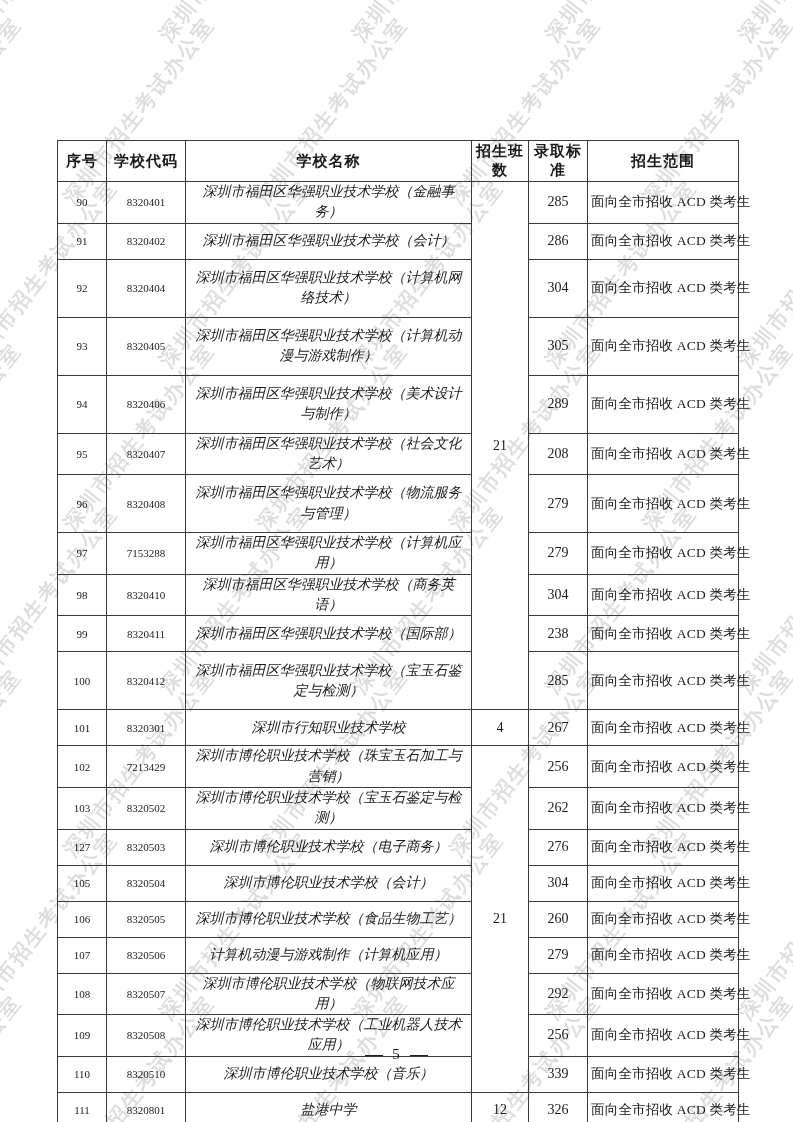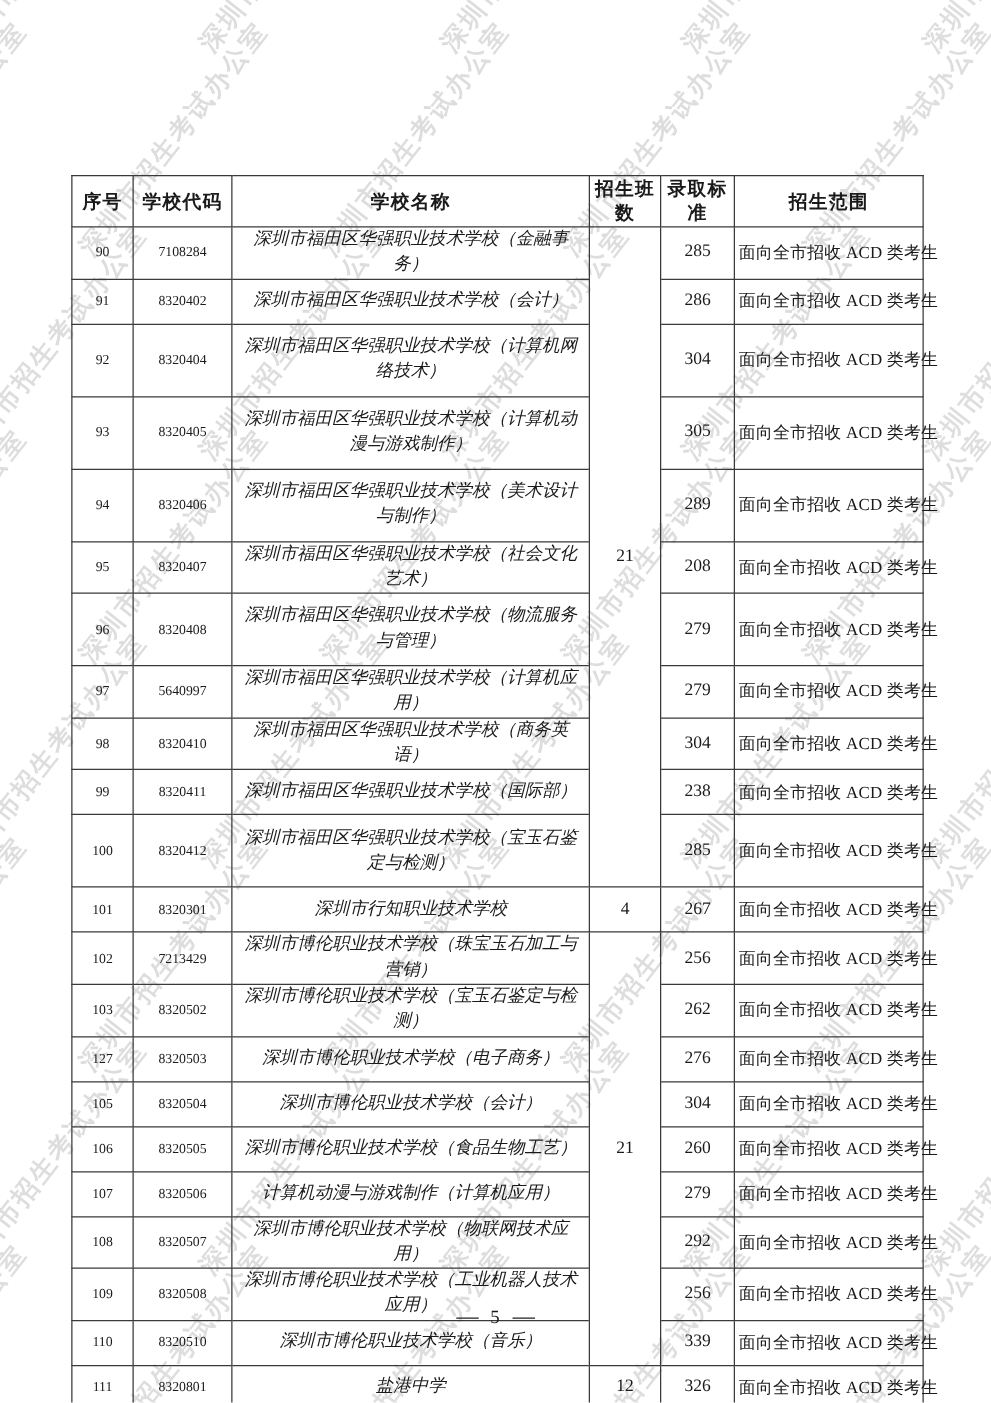--- a/index.html
+++ b/index.html
@@ -189,21 +189,21 @@
           <th>学校代码</th>
           <th>学校名称</th>
           <th>招生班数</th>
           <th>录取标准</th>
           <th>招生范围</th>
         </tr>
       </thead>
       <tbody id="table-body">
           <tr class="r1">
             <td class="seq">90</td>
-            <td class="code">7108284</td>
+            <td class="code">8320401</td>
             <td class="name">深圳市福田区华强职业技术学校（金融事务）</td>
             <td class="cls" rowspan="11">21</td>
             <td class="score">285</td>
             <td class="scope">面向全市招收 ACD 类考生</td>
           </tr>
           <tr class="r1">
             <td class="seq">91</td>
             <td class="code">8320402</td>
             <td class="name">深圳市福田区华强职业技术学校（会计）</td>
             <td class="score">286</td>
@@ -239,21 +239,21 @@
           </tr>
           <tr class="r2">
             <td class="seq">96</td>
             <td class="code">8320408</td>
             <td class="name">深圳市福田区华强职业技术学校（物流服务与管理）</td>
             <td class="score">279</td>
             <td class="scope">面向全市招收 ACD 类考生</td>
           </tr>
           <tr class="r1">
             <td class="seq">97</td>
-            <td class="code">5640997</td>
+            <td class="code">7153288</td>
             <td class="name">深圳市福田区华强职业技术学校（计算机应用）</td>
             <td class="score">279</td>
             <td class="scope">面向全市招收 ACD 类考生</td>
           </tr>
           <tr class="r1">
             <td class="seq">98</td>
             <td class="code">8320410</td>
             <td class="name">深圳市福田区华强职业技术学校（商务英语）</td>
             <td class="score">304</td>
             <td class="scope">面向全市招收 ACD 类考生</td>

